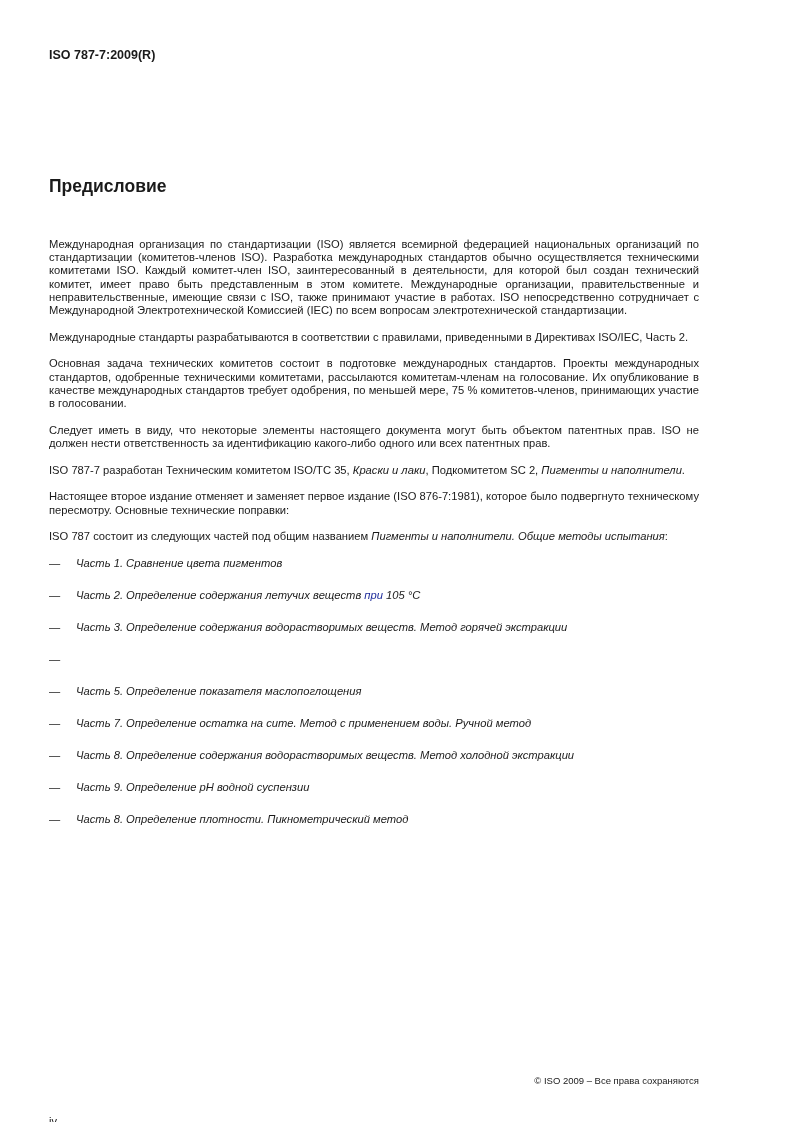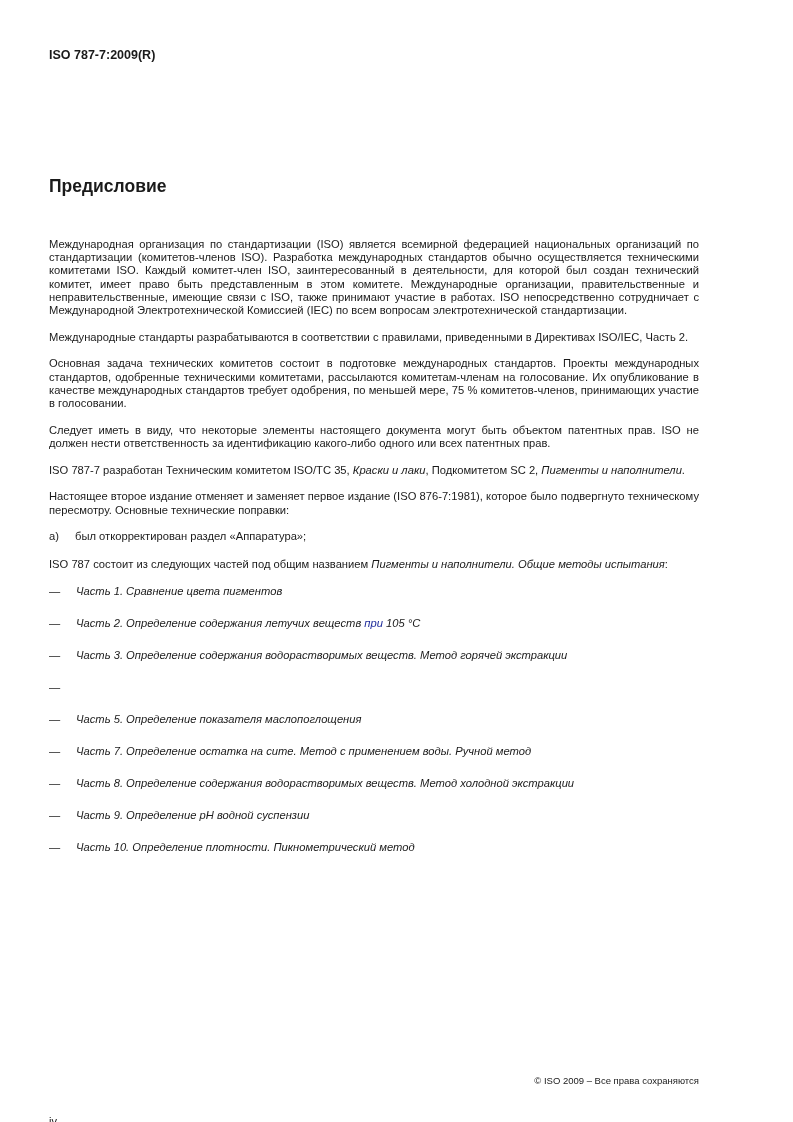--- a/index.html
+++ b/index.html
@@ -32,21 +32,20 @@
 
   <div class="body">
     <p>Международная организация по стандартизации (ISO) является всемирной федерацией национальных организаций по стандартизации (комитетов-членов ISO). Разработка международных стандартов обычно осуществляется техническими комитетами ISO. Каждый комитет-член ISO, заинтересованный в деятельности, для которой был создан технический комитет, имеет право быть представленным в этом комитете. Международные организации, правительственные и неправительственные, имеющие связи с ISO, также принимают участие в работах. ISO непосредственно сотрудничает с Международной Электротехнической Комиссией (IEC) по всем вопросам электротехнической стандартизации.</p>
     <p>Международные стандарты разрабатываются в соответствии с правилами, приведенными в Директивах ISO/IEC, Часть 2.</p>
     <p>Основная задача технических комитетов состоит в подготовке международных стандартов. Проекты международных стандартов, одобренные техническими комитетами, рассылаются комитетам-членам на голосование. Их опубликование в качестве международных стандартов требует одобрения, по меньшей мере, 75 % комитетов-членов, принимающих участие в голосовании.</p>
     <p>Следует иметь в виду, что некоторые элементы настоящего документа могут быть объектом патентных прав. ISO не должен нести ответственность за идентификацию какого-либо одного или всех патентных прав.</p>
     <p><span>ISO 787-7 разработан Техническим комитетом ISO/TC 35, </span><i>Краски и лаки</i><span>, Подкомитетом SC 2, </span><i>Пигменты и наполнители</i><span>.</span></p>
     <p>Настоящее второе издание отменяет и заменяет первое издание (ISO 876-7:1981), которое было подвергнуто техническому пересмотру. Основные технические поправки:</p>
 
     <div class="list-ab">
-      <p><span class="marker">a)</span><span>был откорректирован раздел «Аппаратура»;</span></p>
     </div>
 
     <p><span>ISO 787 состоит из следующих частей под общим названием </span><i>Пигменты и наполнители. Общие методы испытания</i><span>:</span></p>
 
     <div class="parts">
       <div class="part">
           <span class="dash">—</span>
           <span>Часть 1. Сравнение цвета пигментов</span>
         </div>
       <div class="part">
@@ -71,21 +70,21 @@
       <div class="part">
           <span class="dash">—</span>
           <span>Часть 8. Определение содержания водорастворимых веществ. Метод холодной экстракции</span>
         </div>
       <div class="part">
           <span class="dash">—</span>
           <span>Часть 9. Определение pH водной суспензии</span>
         </div>
       <div class="part">
           <span class="dash">—</span>
-          <span>Часть 10. Определение плотности. Пикнометрический метод</span>
+          <span>Часть 8. Определение плотности. Пикнометрический метод</span>
         </div>
     </div>
   </div>
 
   <div class="footer">
     <span class="pageno">iv</span>
     <span class="copyright">© ISO 2009 – Все права сохраняются</span>
   </div>
 </div>
 

